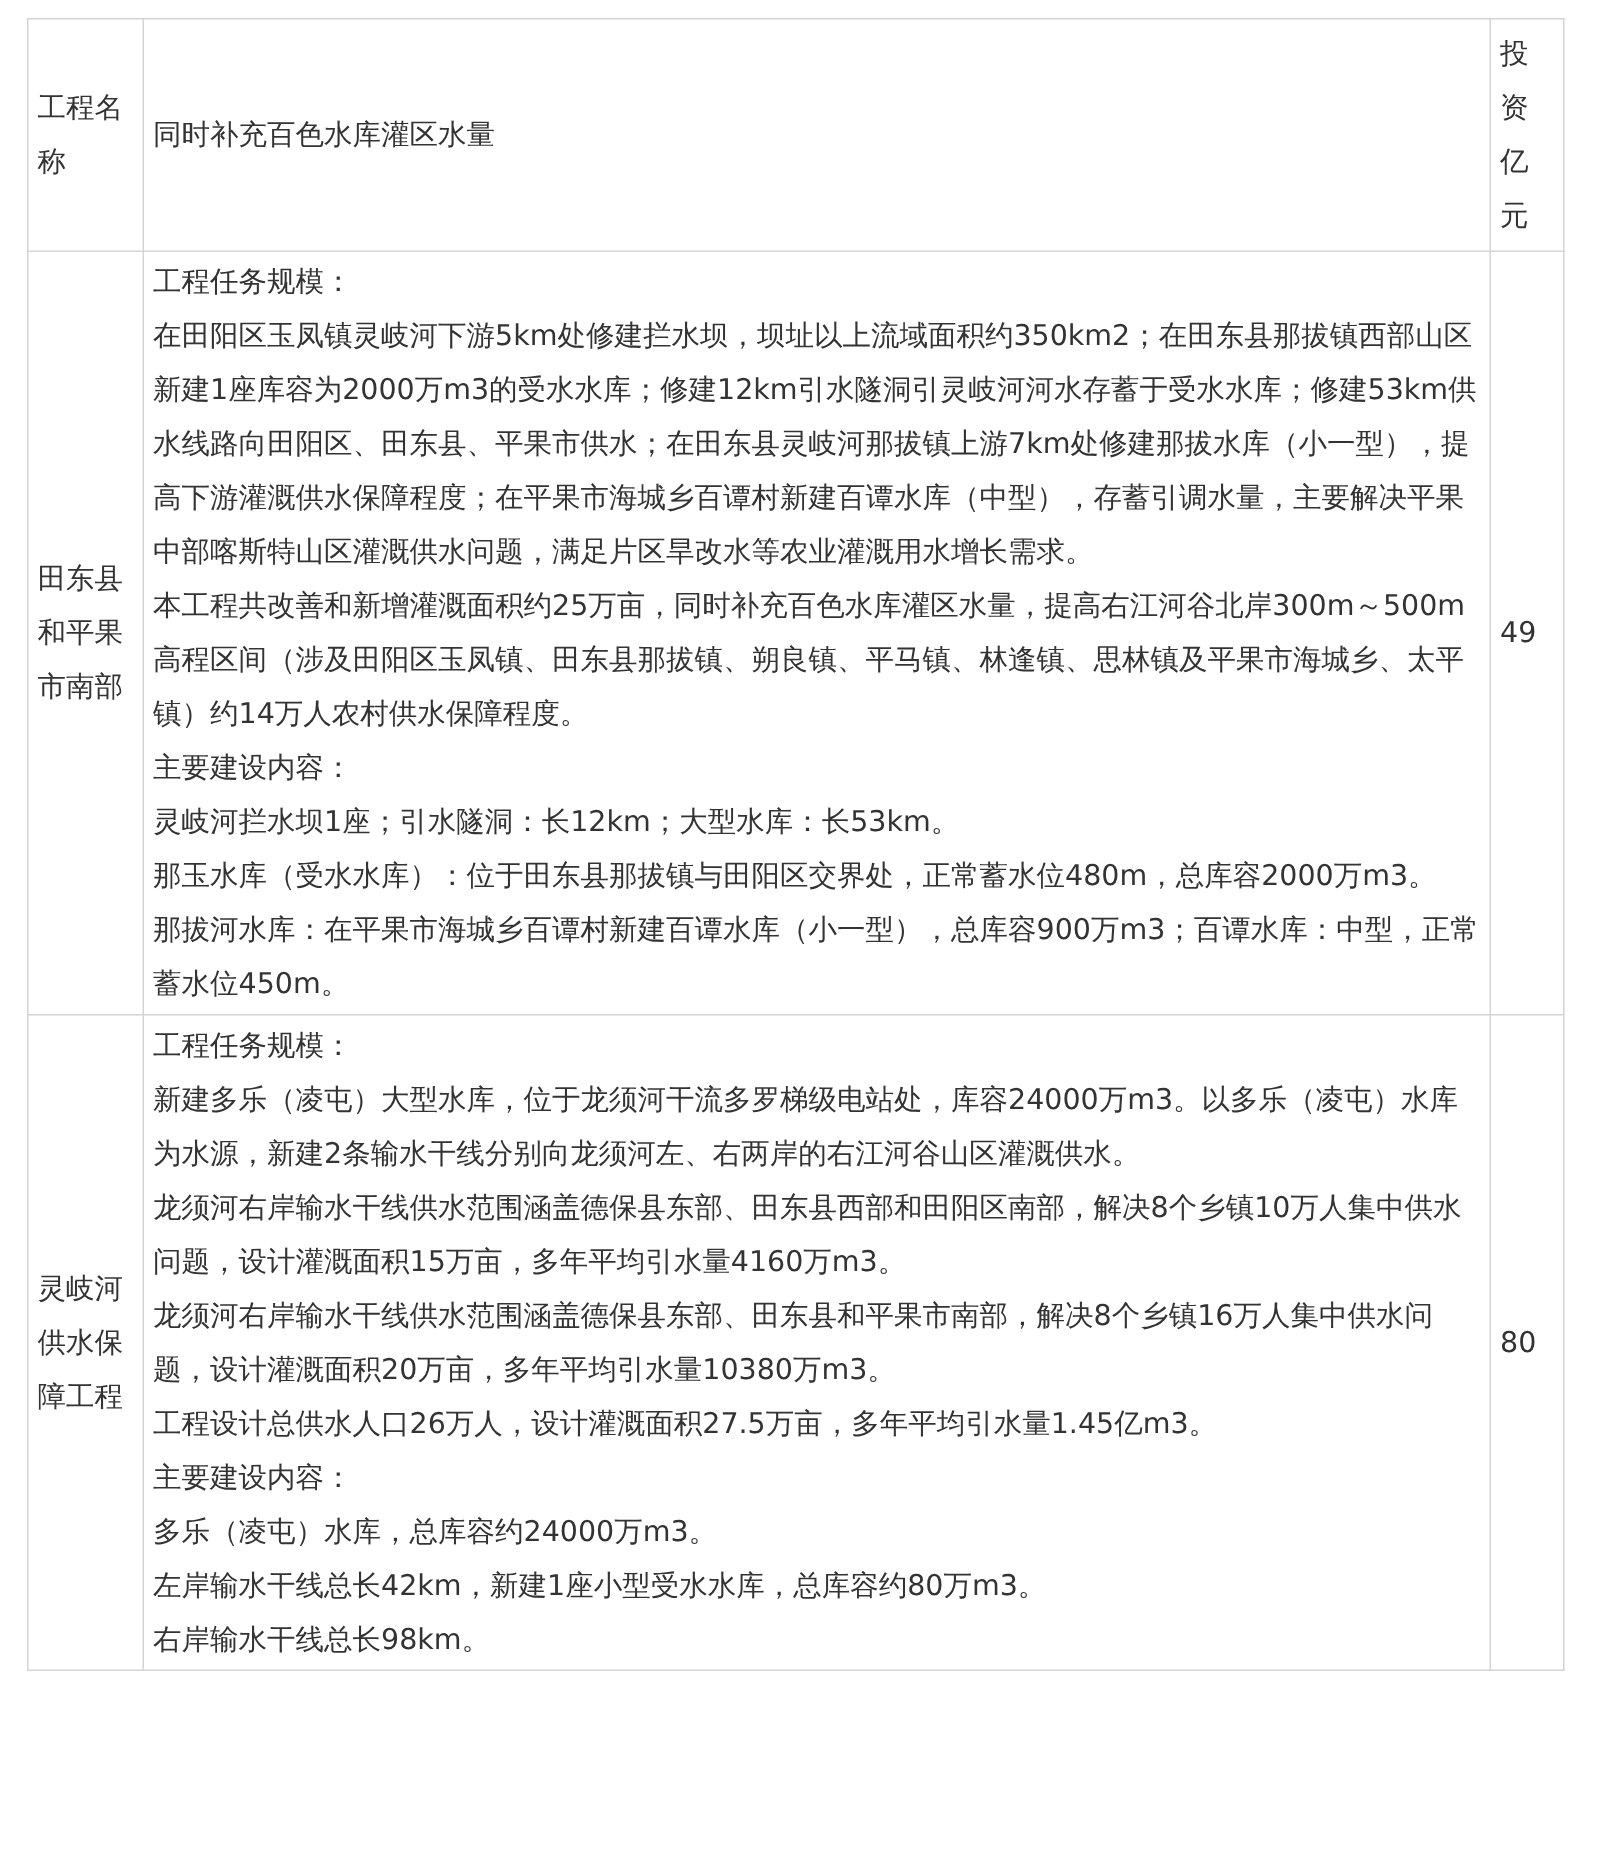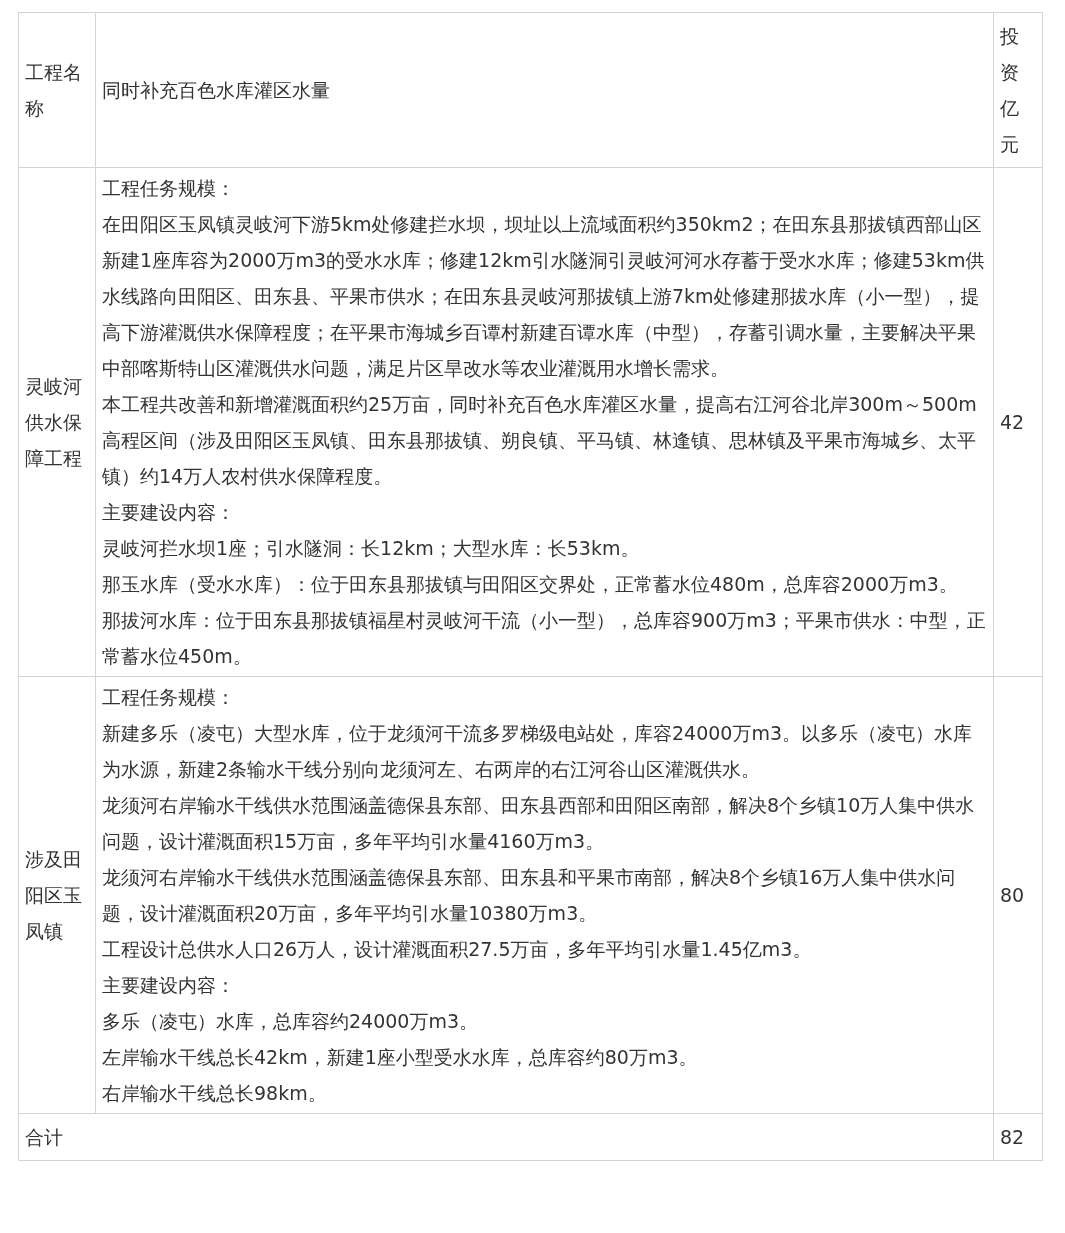--- a/index.html
+++ b/index.html
@@ -54,47 +54,43 @@
       <td>同时补充百色水库灌区水量</td>
       <td class="invest-head">
         <span class="ch">投</span>
         <span class="ch">资</span>
         <span class="ch">亿</span>
         <span class="ch">元</span>
       </td>
     </tr>
 
     <tr>
-      <td class="name-cell">灵岐河供水保障工程</td>
+      <td class="name-cell">田东县和平果市南部</td>
       <td>
         <span class="line">工程任务规模：</span>
         <span class="line">在田阳区玉凤镇灵岐河下游5km处修建拦水坝，坝址以上流域面积约350km2；在田东县那拔镇西部山区新建1座库容为2000万m3的受水水库；修建12km引水隧洞引灵岐河河水存蓄于受水水库；修建53km供水线路向田阳区、田东县、平果市供水；在田东县灵岐河那拔镇上游7km处修建那拔水库（小一型），提高下游灌溉供水保障程度；在平果市海城乡百谭村新建百谭水库（中型），存蓄引调水量，主要解决平果中部喀斯特山区灌溉供水问题，满足片区旱改水等农业灌溉用水增长需求。</span>
         <span class="line">本工程共改善和新增灌溉面积约25万亩，同时补充百色水库灌区水量，提高右江河谷北岸300m～500m高程区间（涉及田阳区玉凤镇、田东县那拔镇、朔良镇、平马镇、林逢镇、思林镇及平果市海城乡、太平镇）约14万人农村供水保障程度。</span>
         <span class="line">主要建设内容：</span>
         <span class="line">灵岐河拦水坝1座；引水隧洞：长12km；大型水库：长53km。</span>
         <span class="line">那玉水库（受水水库）：位于田东县那拔镇与田阳区交界处，正常蓄水位480m，总库容2000万m3。</span>
-        <span class="line">那拔河水库：位于田东县那拔镇福星村灵岐河干流（小一型），总库容900万m3；平果市供水：中型，正常蓄水位450m。</span>
+        <span class="line">那拔河水库：在平果市海城乡百谭村新建百谭水库（小一型），总库容900万m3；百谭水库：中型，正常蓄水位450m。</span>
       </td>
-      <td>42</td>
+      <td>49</td>
     </tr>
 
     <tr>
-      <td class="name-cell">涉及田阳区玉凤镇</td>
+      <td class="name-cell">灵岐河供水保障工程</td>
       <td>
         <span class="line">工程任务规模：</span>
         <span class="line">新建多乐（凌屯）大型水库，位于龙须河干流多罗梯级电站处，库容24000万m3。以多乐（凌屯）水库为水源，新建2条输水干线分别向龙须河左、右两岸的右江河谷山区灌溉供水。</span>
         <span class="line">龙须河右岸输水干线供水范围涵盖德保县东部、田东县西部和田阳区南部，解决8个乡镇10万人集中供水问题，设计灌溉面积15万亩，多年平均引水量4160万m3。</span>
         <span class="line">龙须河右岸输水干线供水范围涵盖德保县东部、田东县和平果市南部，解决8个乡镇16万人集中供水问题，设计灌溉面积20万亩，多年平均引水量10380万m3。</span>
         <span class="line">工程设计总供水人口26万人，设计灌溉面积27.5万亩，多年平均引水量1.45亿m3。</span>
         <span class="line">主要建设内容：</span>
         <span class="line">多乐（凌屯）水库，总库容约24000万m3。</span>
         <span class="line">左岸输水干线总长42km，新建1座小型受水水库，总库容约80万m3。</span>
         <span class="line">右岸输水干线总长98km。</span>
       </td>
       <td>80</td>
     </tr>
 
-    <tr class="total-row">
-      <td colspan="2">合计</td>
-      <td>82</td>
-    </tr>
   </tbody>
 </table>
 
 </body></html>

